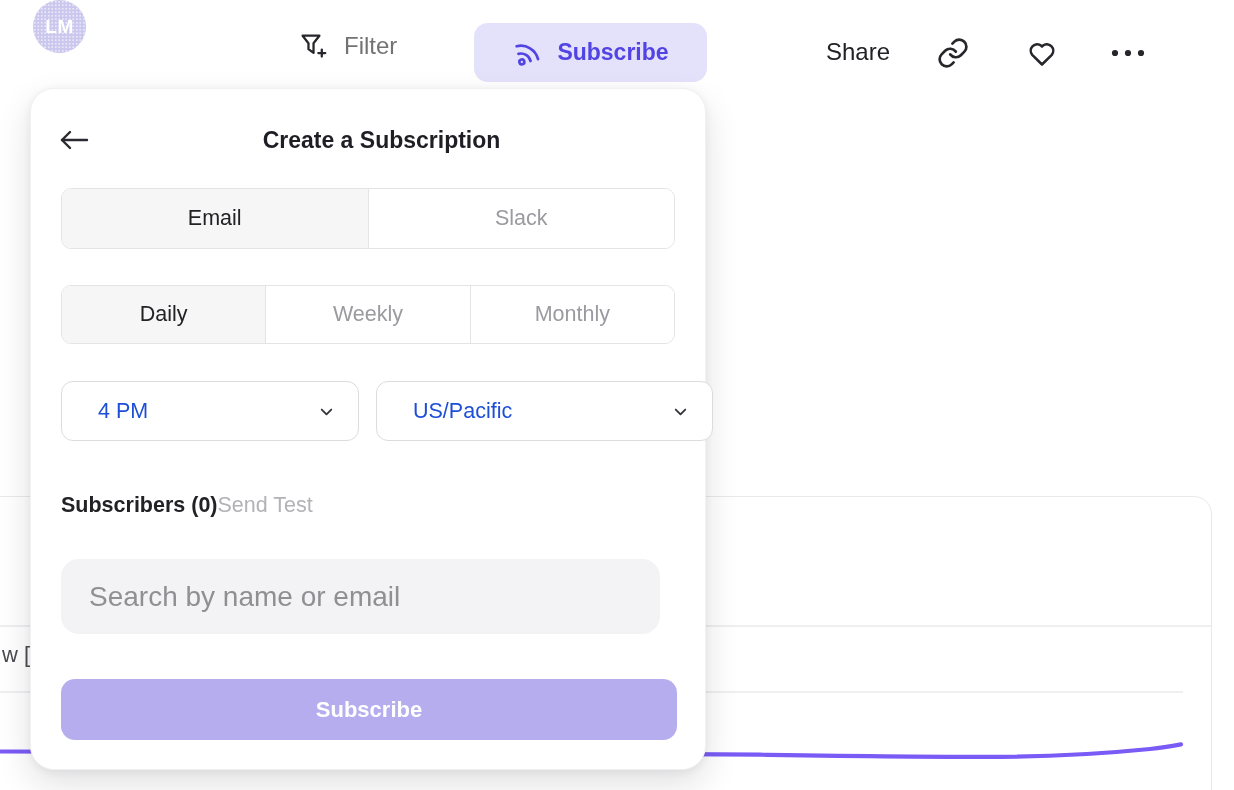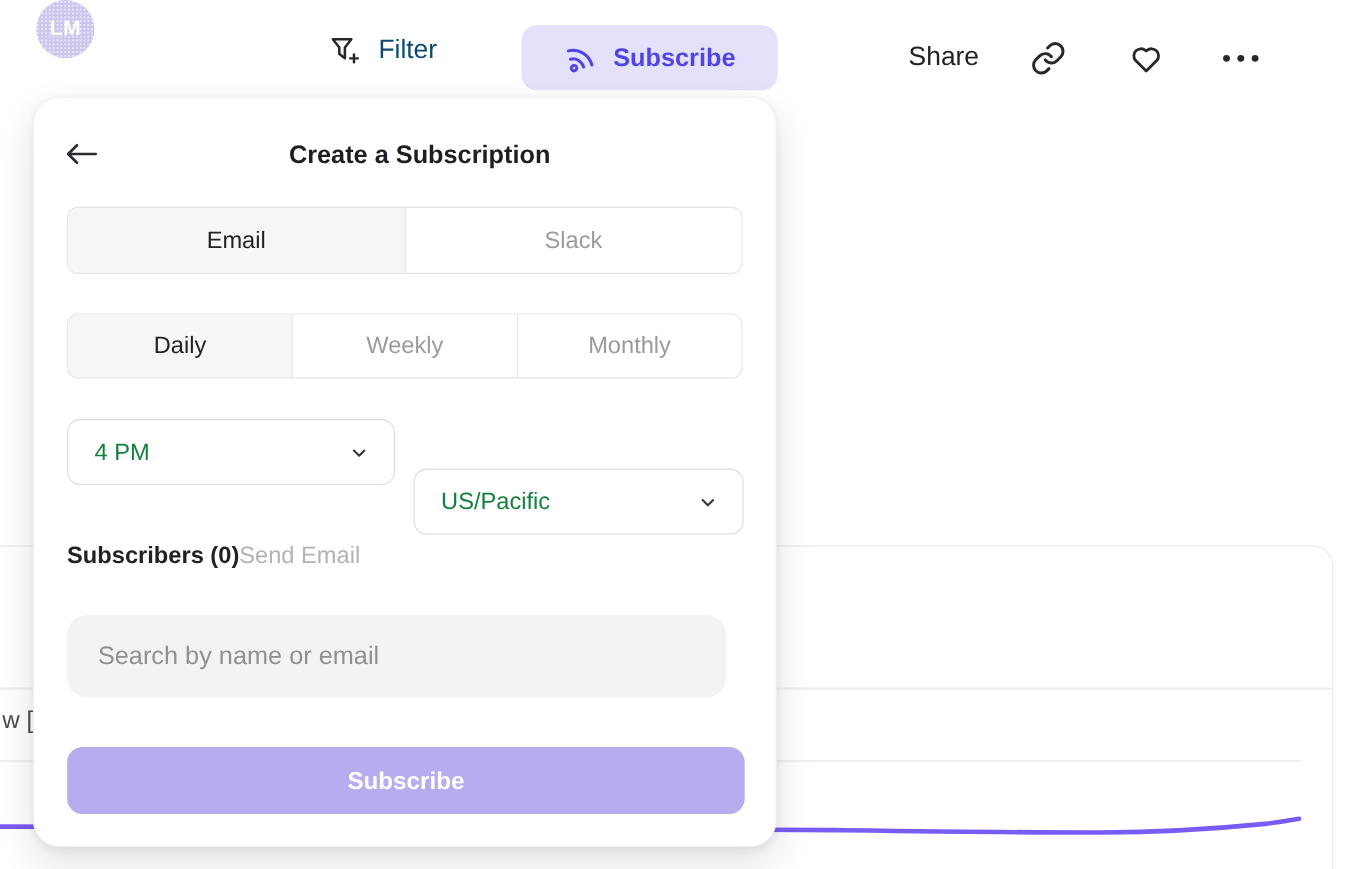--- a/index.html
+++ b/index.html
@@ -5,21 +5,21 @@
   * { margin:0; padding:0; box-sizing:border-box; }
   html,body { width:1234px; height:790px; }
   body {
     position:relative; overflow:hidden; background:#ffffff;
     font-family:"Liberation Sans", sans-serif; color:#222226;
   }
   .abs { position:absolute; }
 
   
   .toolbar-item { position:absolute; display:flex; align-items:center; z-index:5; }
-  .filter-btn { left:297px; top:30px; gap:15px; font-size:24px; font-weight:500; color:#0c4a6e; cursor:pointer; }
+  .filter-btn { left:297px; top:30px; gap:15px; font-size:24px; font-weight:500; color:#737373; cursor:pointer; }
   .subscribe-pill {
     left:474px; top:23px; width:233px; height:59px; border-radius:14px;
     background:#E4E1FB; color:#5243E3; font-size:23px; font-weight:600;
     justify-content:center; gap:14px; cursor:pointer;
   }
   .avatar {
     left:729px; top:27px; width:53px; height:53px; border-radius:50%;
     background-color:#CAC6ED;
     background-image:radial-gradient(rgba(255,255,255,.6) 1px, transparent 1.1px);
     background-size:3.5px 3.5px;
@@ -64,37 +64,37 @@
   .seg-cell {
     flex:1; display:flex; align-items:center; justify-content:center;
     font-size:21.5px; color:#9A9AA0; background:#ffffff; cursor:pointer;
   }
   .seg-cell + .seg-cell { border-left:1.5px solid #E4E4E6; }
   .seg-cell.selected { background:#F6F6F7; color:#222226; font-weight:500; }
 
   .select-box {
     top:292px; height:60px; border:1.5px solid #DCDCDF; border-radius:12px;
     display:flex; align-items:center; justify-content:space-between;
-    padding:0 22px 0 24px; font-size:21.5px; font-weight:500; color:#15803d;
+    padding:0 22px 0 36px; font-size:21.5px; font-weight:500; color:#1d4ed8;
     background:#fff; cursor:pointer;
   }
   .time-select { left:30px; width:298px; }
-  .tz-select { left:345px; width:300px;margin-top:45px; }
+  .tz-select { left:345px; width:337px; }
 
   .subs-row {
     left:30px; right:48px; top:404px;
     display:flex; align-items:baseline;
   }
   .subs-label { font-size:21.5px; font-weight:700; color:#222226; }
   .send-test { font-size:21.5px; font-weight:500; color:#B2B2B7; cursor:pointer; }
 
   .search-input {
     left:30px; top:470px; width:599px; height:75px;
     background:#F3F3F5; border:none; border-radius:18px; outline:none;
-    padding:0 28px; font-size:23px; color:#222226;
+    padding:0 28px; font-size:28px; color:#222226;
     font-family:"Liberation Sans", sans-serif;
   }
   .search-input::placeholder { color:#8F8F94; }
 
   .subscribe-btn {
     left:30px; top:590px; width:616px; height:61px; border:none;
     background:#B6ADEF; border-radius:14px; color:#ffffff;
     font-size:22px; font-weight:600; font-family:"Liberation Sans", sans-serif;
     display:flex; align-items:center; justify-content:center; cursor:pointer;
   }
@@ -208,21 +208,21 @@
     <span>US/Pacific</span>
     <span>
       <svg width="19" height="19" viewBox="0 0 24 24" fill="none" stroke="#33333A" stroke-width="2.3" stroke-linecap="round" stroke-linejoin="round">
         <polyline points="6 9.5 12 15.5 18 9.5"></polyline>
       </svg>
     </span>
   </div>
 
   <div class="abs subs-row">
     <span class="subs-label">Subscribers (0)</span>
-    <span class="send-test">Send Email</span>
+    <span class="send-test">Send Test</span>
   </div>
 
   <input class="abs search-input" type="text" placeholder="Search by name or email" style="">
 
   <div class="abs subscribe-btn">
     <span>Subscribe</span>
   </div>
 
 </div>
 

